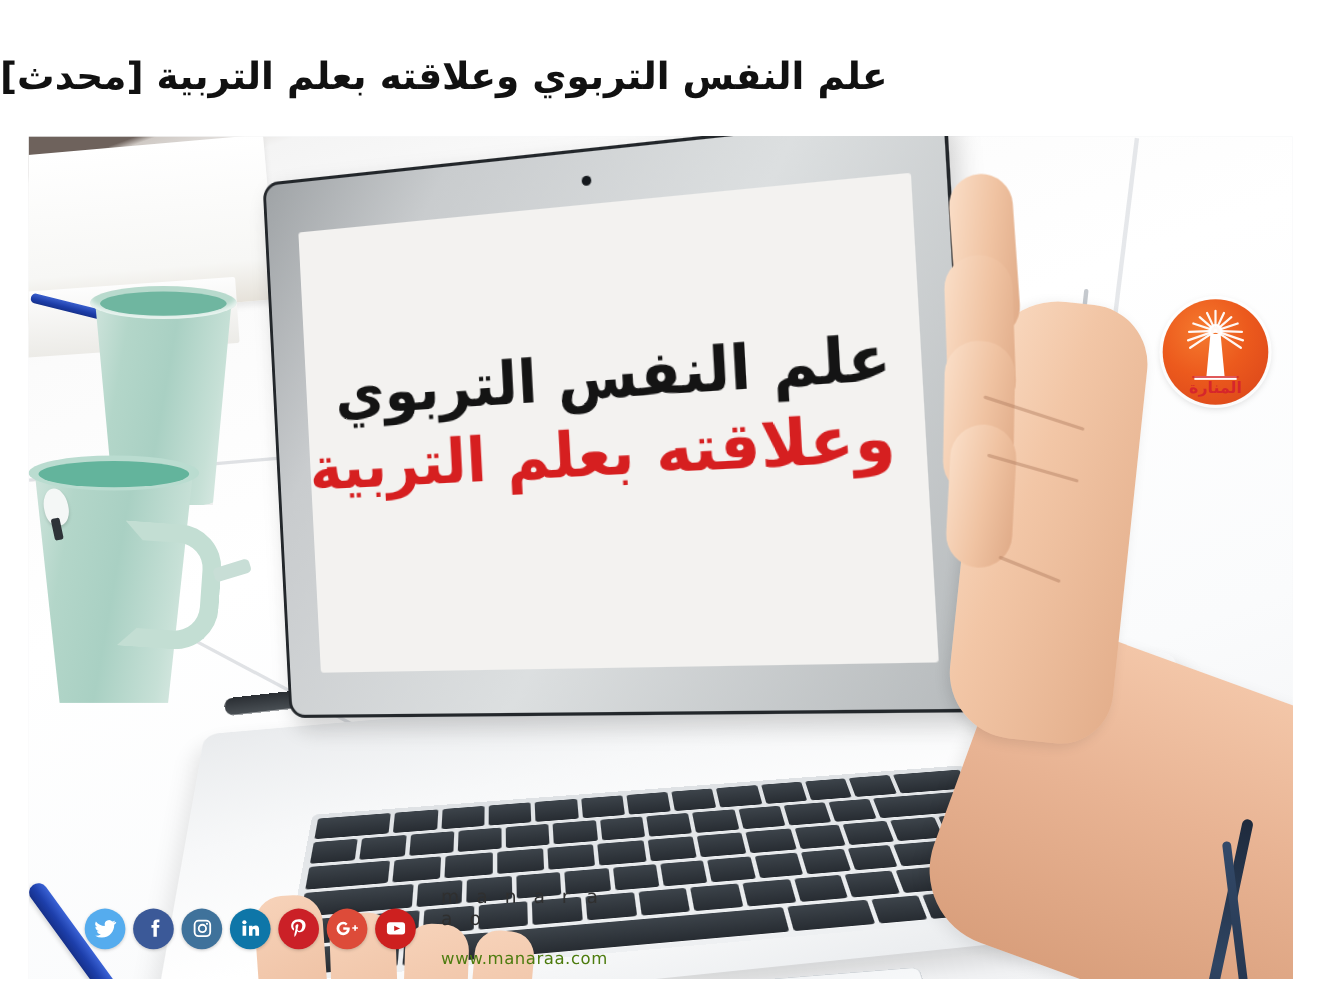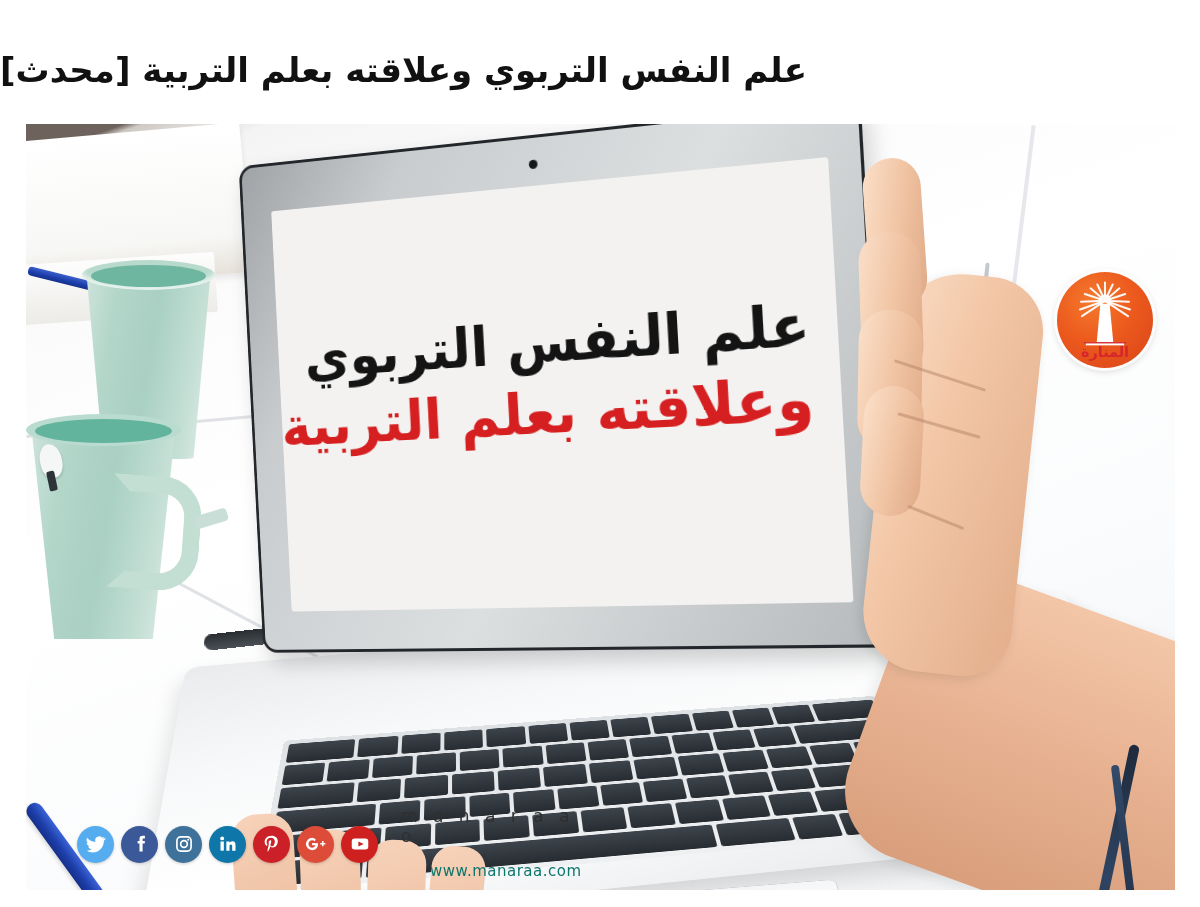--- a/index.html
+++ b/index.html
@@ -441,23 +441,22 @@
   .brand-name {
     font-size: 17px;
     letter-spacing: 5px;
     font-weight: 500;
     color: #2f2f2f;
     line-height: 1.15;
   }
   .brand-url {
     font-size: 15px;
     letter-spacing: 0.5px;
-    color: #0f766e;
+    color: #4d7c0f;
     line-height: 1.15;
-    margin-left: 29px;
   }
 </style>
 </head>
 <body>
 
 <div id="page">
 
   <h1 class="article-title">علم النفس التربوي وعلاقته بعلم التربية [محدث]</h1>
 
   <div class="featured-photo">

